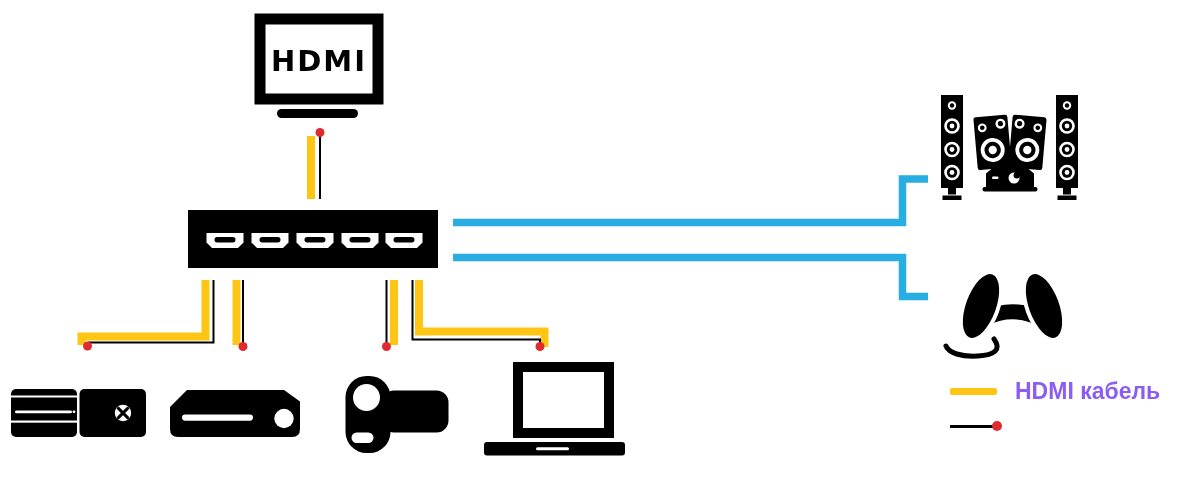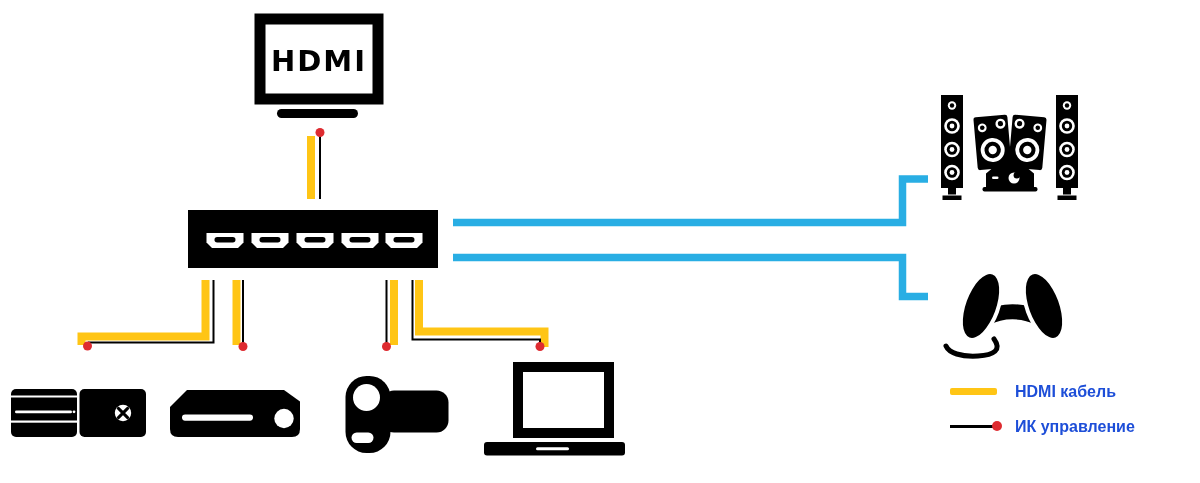--- a/index.html
+++ b/index.html
@@ -29,21 +29,21 @@
   .legend-swatch { width:47px; flex:0 0 47px; margin-right:18px; position:relative; }
   .swatch-hdmi  { height:7.5px; background:var(--c-hdmi-cable,#ffc515); border-radius:2px; }
   .swatch-audio { height:8px;   background:var(--c-audio-cable,#29aee4); border-radius:2px; }
   .swatch-ir    { height:3px; background:#000; width:44px; }
   .swatch-ir .ir-dot-css {
     position:absolute; right:-5px; top:50%; transform:translateY(-50%);
     width:10px; height:10px; border-radius:50%;
     background:var(--c-ir-red,#de2b30);
   }
   .legend-label {
-    font-size:16px; font-weight:600; color:#1d4ed8; white-space:nowrap;
+    font-size:23px; font-weight:600; color:#8b5cf6; white-space:nowrap;
     line-height:23px;
   }
 </style>
 </head>
 <body>
 
 <div class="canvas">
 
   <svg class="diagram-svg" width="1200" height="483" viewBox="0 0 1200 483">
 
@@ -225,17 +225,16 @@
         <div class="swatch-hdmi"></div>
       </div>
       <div class="legend-label">HDMI кабель</div>
     </div>
     <div class="legend-row">
       <div class="legend-swatch">
         <div class="swatch-ir">
             <span class="ir-dot-css"></span>
           </div>
       </div>
-      <div class="legend-label">ИК управление</div>
     </div>
   </div>
 
 </div>
 
 </body></html>

